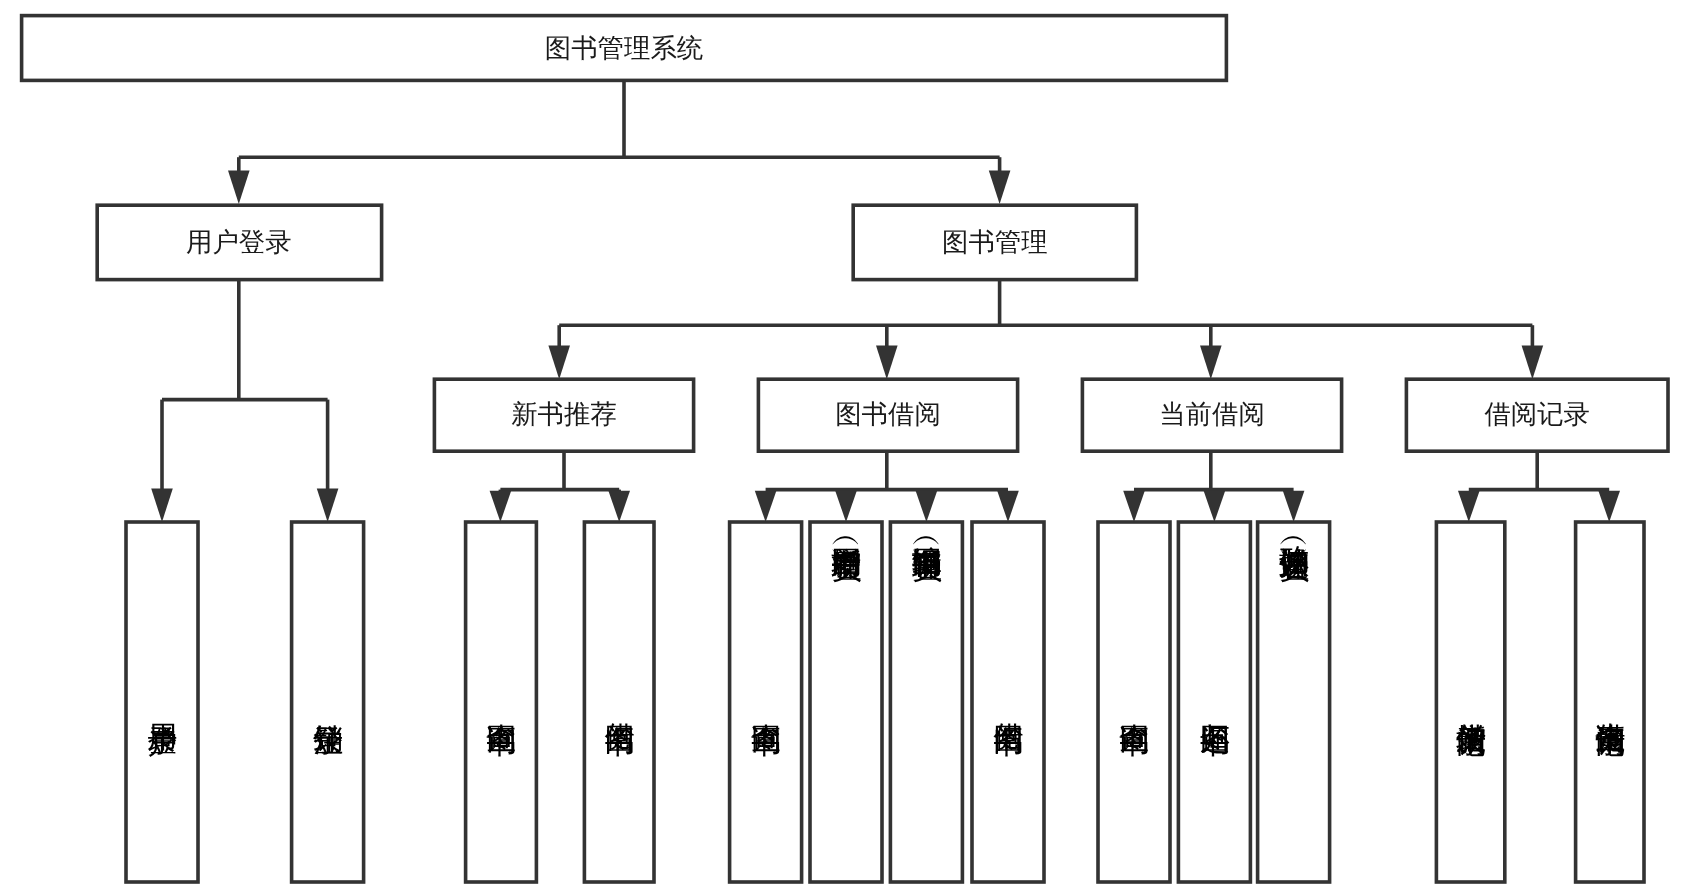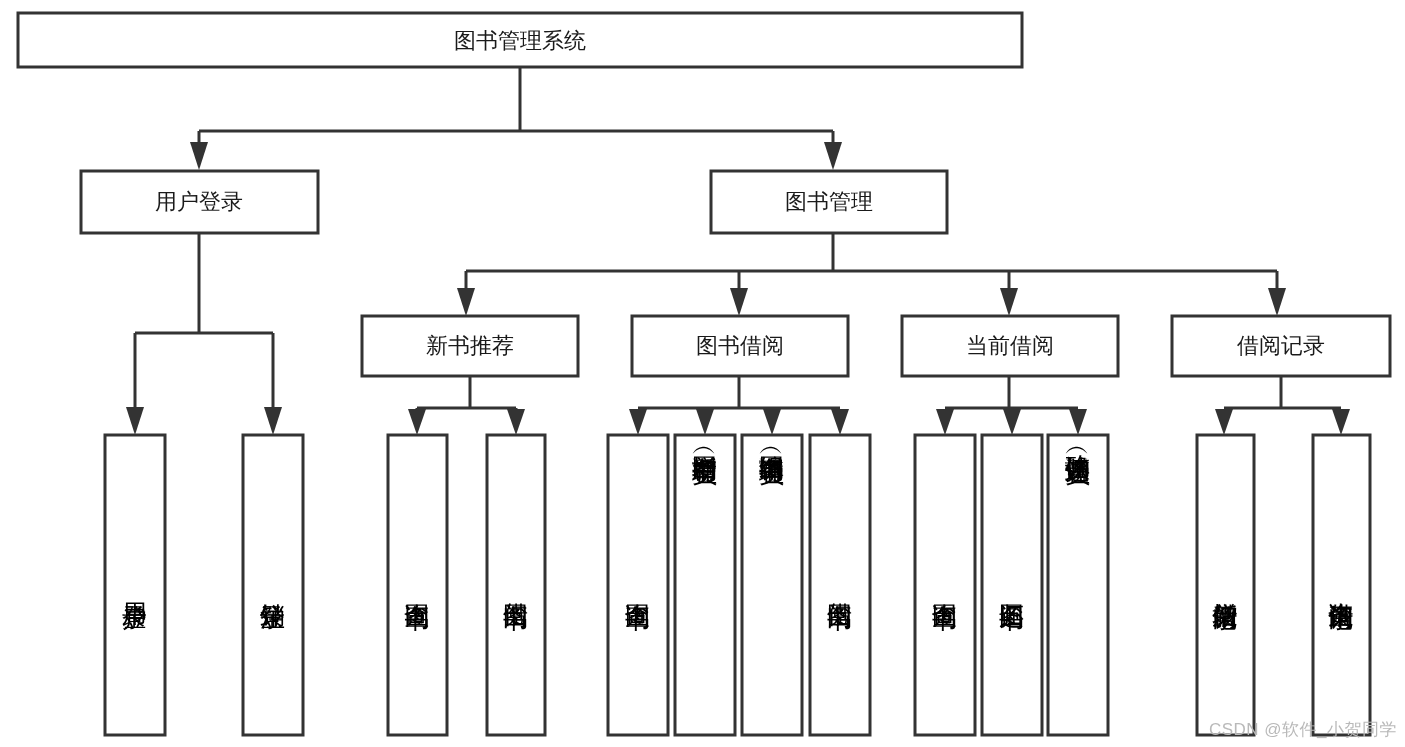--- a/index.html
+++ b/index.html
@@ -222,15 +222,14 @@
     <span class="node-label-v">确认归还（管理员）</span>
   </div>
 
   <div class="vlabel-wrap" style="left:1197px; top:435px; width:57px; height:300px;">
     <span class="node-label-v">新增借阅记录</span>
   </div>
   <div class="vlabel-wrap" style="left:1313px; top:435px; width:57px; height:300px;">
     <span class="node-label-v">查询借阅记录</span>
   </div>
 
-  <div class="watermark">CSDN @软件_小贺同学</div>
 
 </div>
 
 </body></html>

